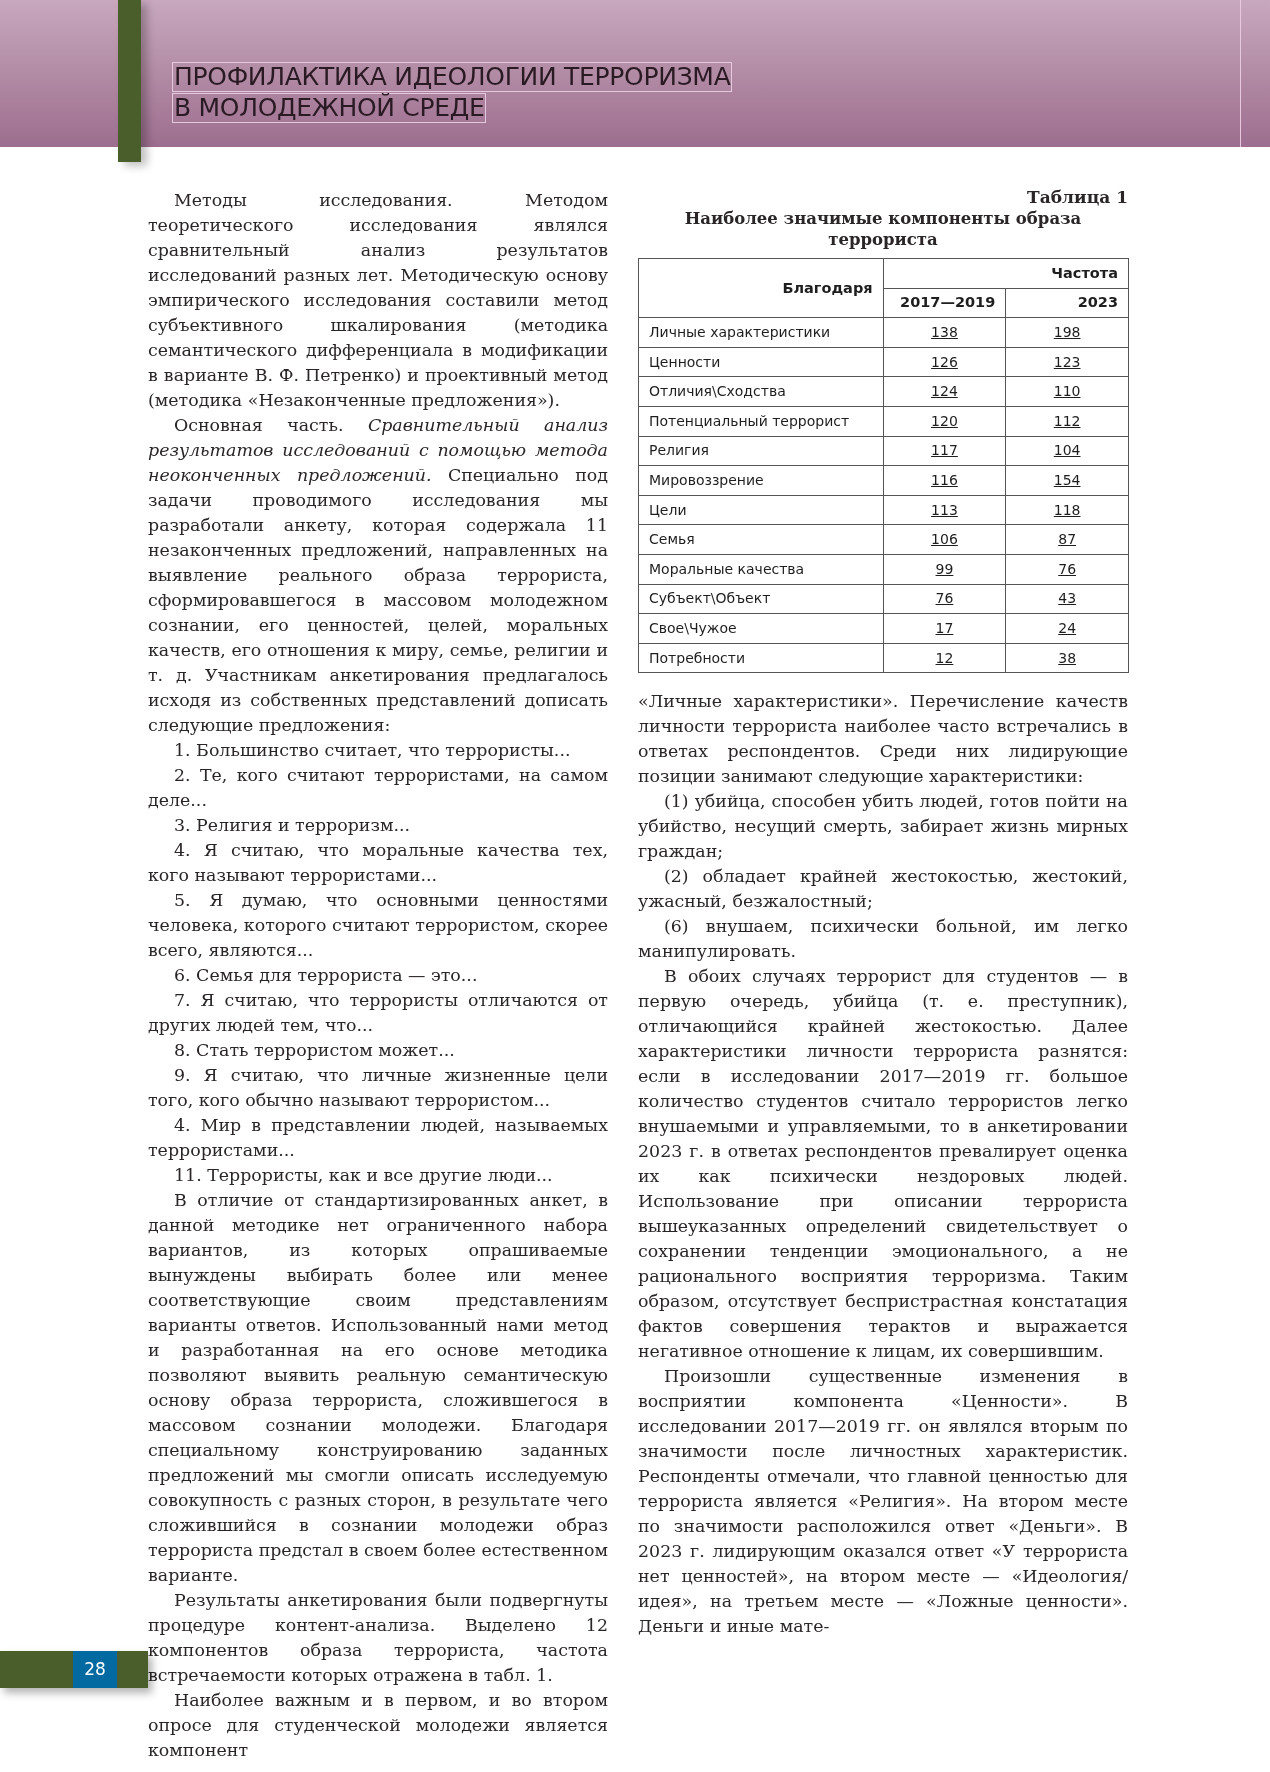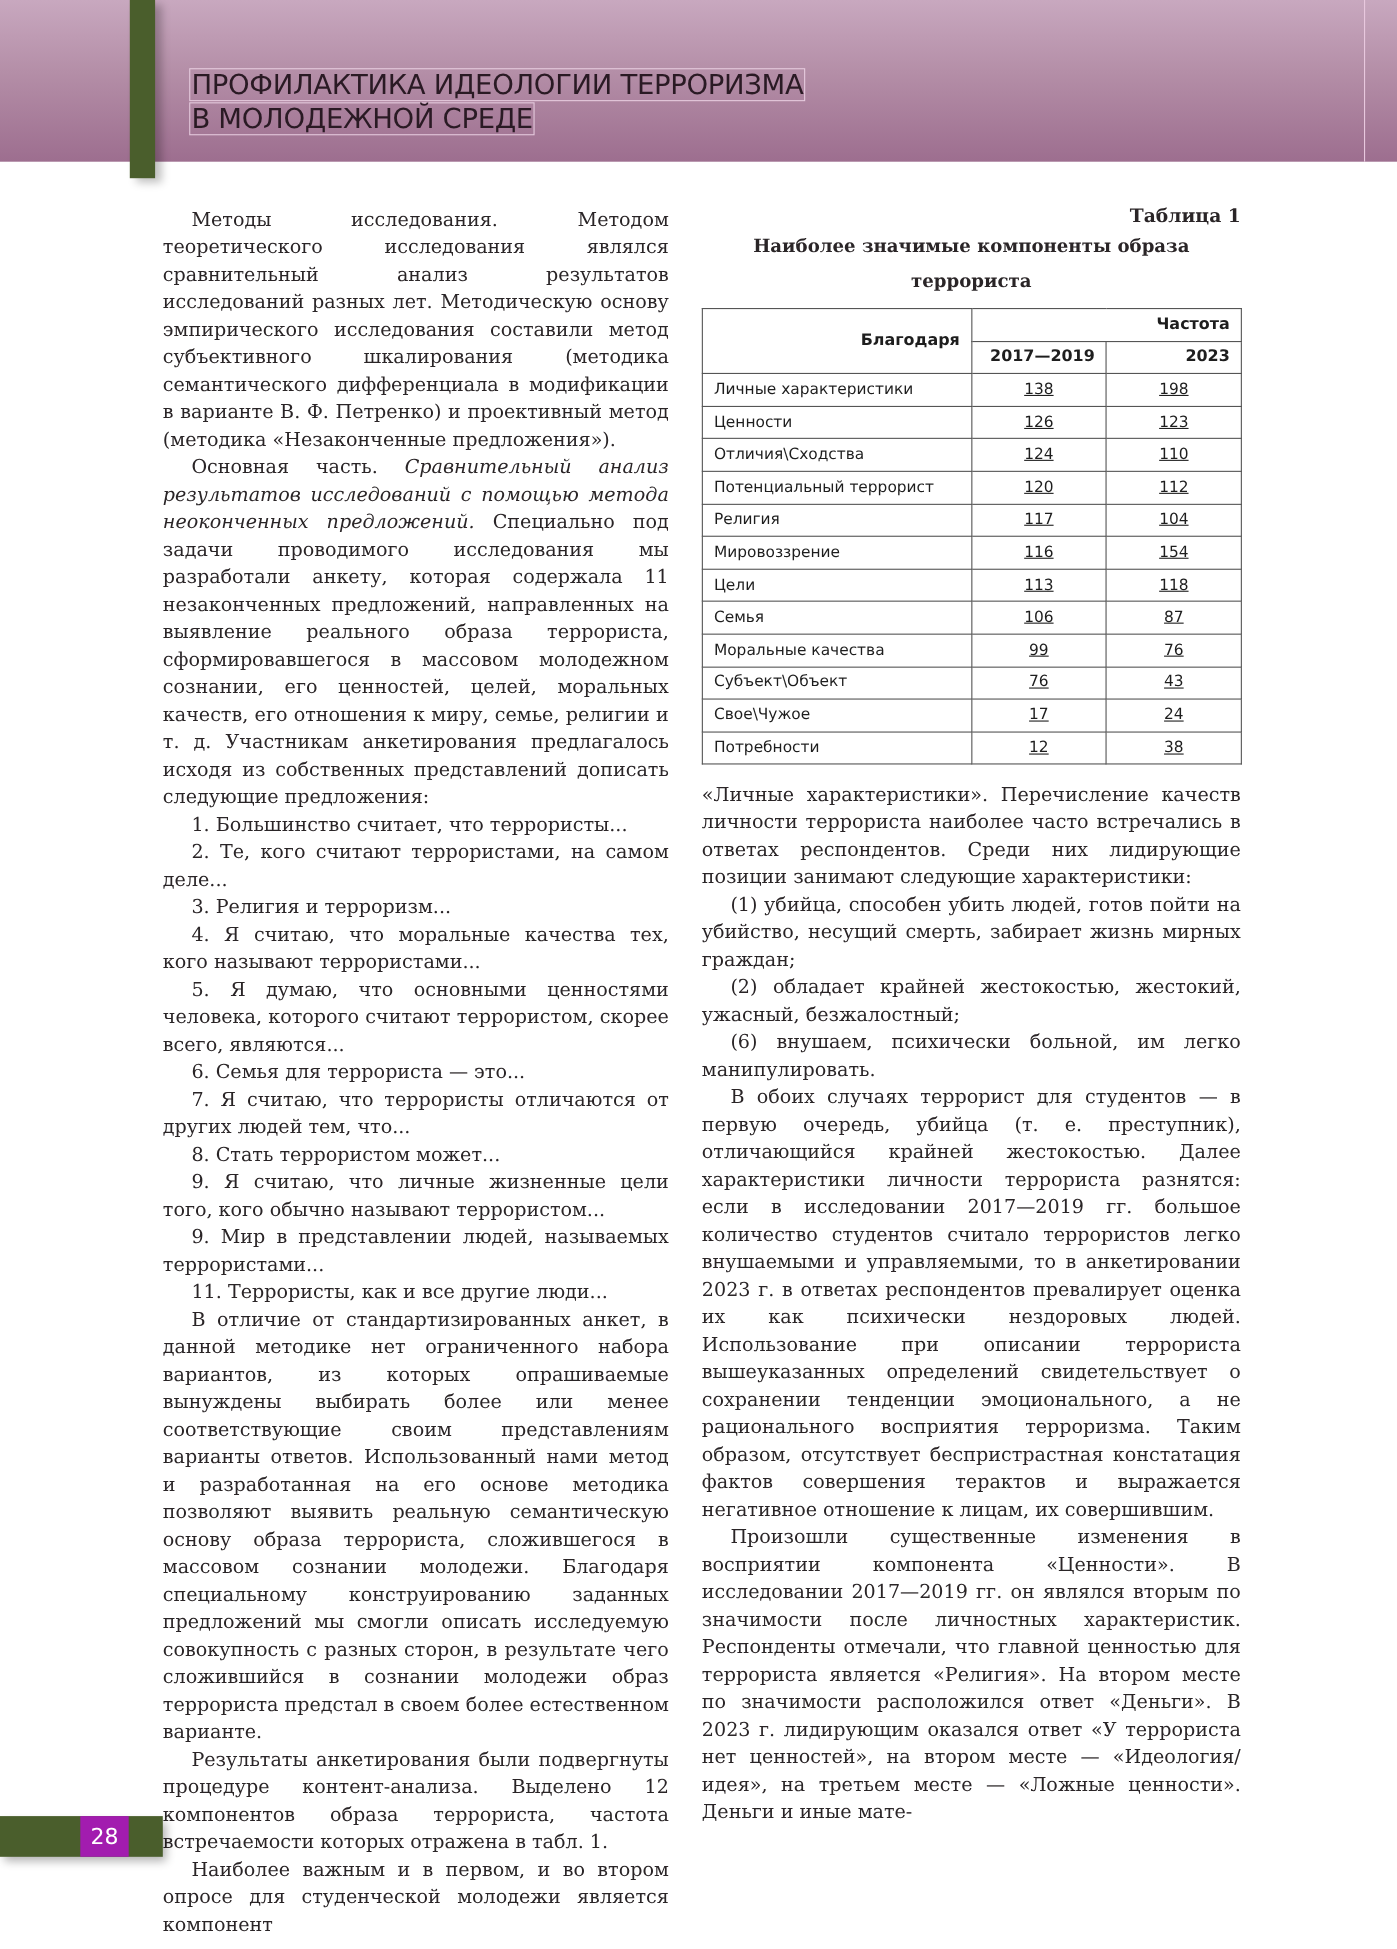--- a/index.html
+++ b/index.html
@@ -39,21 +39,21 @@
     font-size: 17.4px; line-height: 25px; text-align: justify;
   }
   .col-left { left: 148px; width: 460px; }
   .col-right { left: 638px; width: 490px; }
   .col p { margin: 0; text-indent: 0; }
   .col p.ind { text-indent: 26px; }
   .col .it { font-style: italic; }
 
   .table-block { width: 490px; margin-bottom: 16px; }
   .table-num { text-align: right; font-weight: bold; font-size: 17px; line-height: 22px; margin-top: -2px; }
-  .table-cap { text-align: center; font-weight: bold; font-size: 16.5px; line-height: 32px; margin-bottom: 8px; }
+  .table-cap { text-align: center; font-weight: bold; font-size: 16.5px; line-height: 21px; margin-bottom: 8px; }
   table.data {
     width: 491px; border-collapse: collapse;
     font-family: "DejaVu Sans", "Liberation Sans", sans-serif;
     font-size: 14px; color: #1e1e1e;
   }
   table.data td, table.data th {
     border: 1.5px solid #555; height: 28.6px; padding: 0 10px;
   }
   table.data th { font-weight: bold; text-align: right; font-size: 14.5px; }
   table.data td.num { text-align: center; text-decoration: underline; }
@@ -62,23 +62,23 @@
   table.data col.c2 { width: 123px; }
   table.data col.c3 { width: 123px; }
 
   .page-tab {
     position: absolute; left: 0; top: 1651px; width: 148px; height: 37px;
     background: #4a5e2c;
     box-shadow: 4px 5px 8px rgba(0,0,0,0.3);
   }
   .page-num {
     position: absolute; left: 73px; top: 1651px; width: 44px; height: 37px;
-    background: #a21caf;
+    background: #0369a1;
     font-family: "DejaVu Sans", "Liberation Sans", sans-serif;
-    color: #ffffff; font-size: 20px; line-height: 37px; text-align: center;
+    color: #ffffff; font-size: 17px; line-height: 37px; text-align: center;
   }
 </style>
 </head>
 <body>
 
 <div class="header-band"></div>
 <div class="header-rule"></div>
 <div class="green-bar"></div>
 <div class="header-title">
   <span>ПРОФИЛАКТИКА ИДЕОЛОГИИ ТЕРРОРИЗМА</span>
@@ -90,21 +90,21 @@
   <p class="ind"><span>Основная часть. </span><span class="it">Сравнительный анализ результатов исследований с помощью метода неоконченных предложений.</span><span> Специально под задачи проводимого исследования мы разработали анкету, которая содержала 11 незаконченных предложений, направленных на выявление реального образа террориста, сформировавшегося в массовом молодежном сознании, его ценностей, целей, моральных качеств, его отношения к миру, семье, религии и т. д. Участникам анкетирования предлагалось исходя из собственных представлений дописать следующие предложения:</span></p>
   <p class="ind">1. Большинство считает, что террористы...</p>
   <p class="ind">2. Те, кого считают террористами, на самом деле...</p>
   <p class="ind">3. Религия и терроризм...</p>
   <p class="ind">4. Я считаю, что моральные качества тех, кого называют террористами...</p>
   <p class="ind">5. Я думаю, что основными ценностями человека, которого считают террористом, скорее всего, являются...</p>
   <p class="ind">6. Семья для террориста — это...</p>
   <p class="ind">7. Я считаю, что террористы отличаются от других людей тем, что...</p>
   <p class="ind">8. Стать террористом может...</p>
   <p class="ind">9. Я считаю, что личные жизненные цели того, кого обычно называют террористом...</p>
-  <p class="ind">9. Мир в представлении людей, называемых террористами...</p>
+  <p class="ind">4. Мир в представлении людей, называемых террористами...</p>
   <p class="ind">11. Террористы, как и все другие люди...</p>
   <p class="ind">В отличие от стандартизированных анкет, в данной методике нет ограниченного набора вариантов, из которых опрашиваемые вынуждены выбирать более или менее соответствующие своим представлениям варианты ответов. Использованный нами метод и разработанная на его основе методика позволяют выявить реальную семантическую основу образа террориста, сложившегося в массовом сознании молодежи. Благодаря специальному конструированию заданных предложений мы смогли описать исследуемую совокупность с разных сторон, в результате чего сложившийся в сознании молодежи образ террориста предстал в своем более естественном варианте.</p>
   <p class="ind">Результаты анкетирования были подвергнуты процедуре контент-анализа. Выделено 12 компонентов образа террориста, частота встречаемости которых отражена в табл. 1.</p>
   <p class="ind">Наиболее важным и в первом, и во втором опросе для студенческой молодежи является компонент</p>
 </div>
 
 <div class="col col-right">
   <div class="table-block">
     <div class="table-num">Таблица 1</div>
     <div class="table-cap">Наиболее значимые компоненты образа террориста</div>

